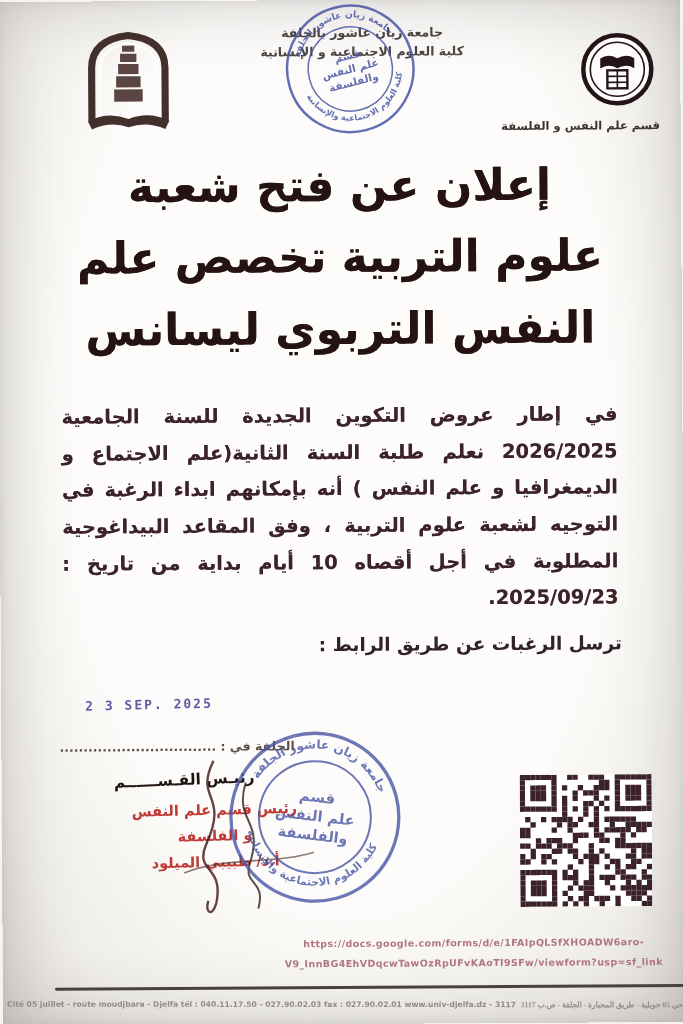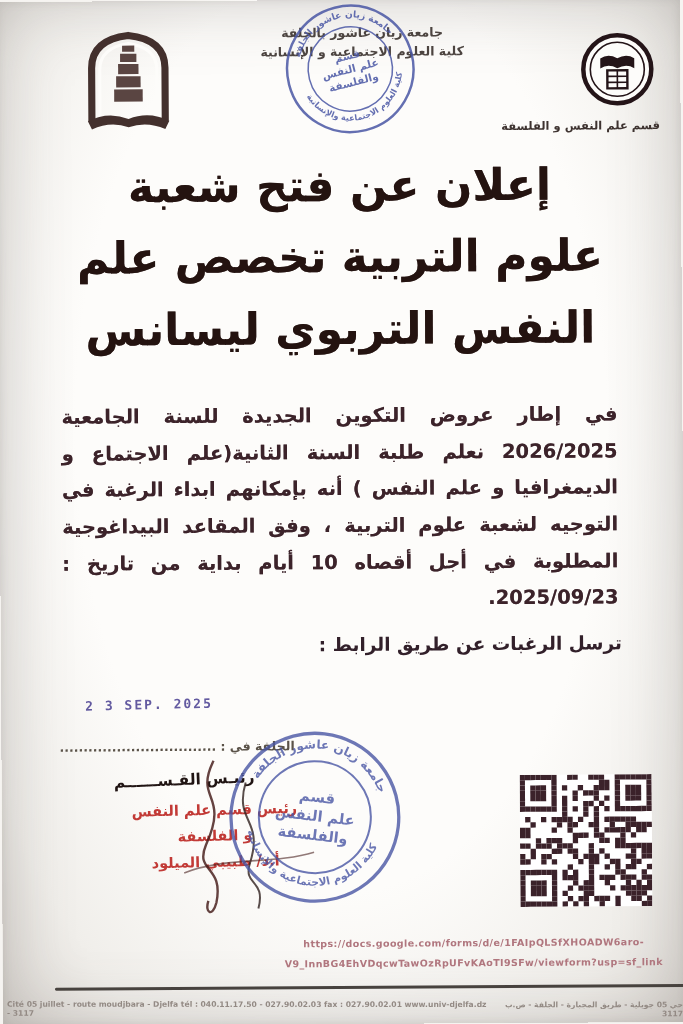--- a/index.html
+++ b/index.html
@@ -50,21 +50,21 @@
     color:#c23a36;font-weight:bold;font-size:14.5px;line-height:1.8;transform:rotate(-1deg);}
   .stamp-bottom{left:224px;top:728px;width:178px;height:178px;transform:rotate(7deg);opacity:.8;}
   .sig-svg{left:152px;top:752px;width:190px;height:170px;}
   
   .qr-box{left:518px;top:776px;width:132px;height:132px;background:#fff;}
   .url-block{left:270px;top:934px;width:402px;text-align:center;
     color:#b0767e;font-size:9.5px;font-weight:bold;letter-spacing:.4px;line-height:2.1;}
   .rule{left:52px;top:986px;width:631px;height:3px;background:#47423e;border-radius:2px;}
   .footer-line{left:4px;top:994px;width:676px;display:flex;justify-content:space-between;
     color:#938a84;font-size:7.6px;font-weight:bold;transform:rotate(.4deg);margin-top:6px;}
-  .footer-ar{direction:rtl;}
+  .footer-ar{direction:rtl;font-family:Liberation Serif, serif;}
   svg text{font-family:"DejaVu Sans",sans-serif;}
 </style>
 </head>
 <body>
 
 <div class="page">
   <div class="sheet">
 
     <svg class="abs uni-logo" viewBox="0 0 100 106">
       <path d="M14 92 V40 Q14 12 50 8 Q86 12 86 40 V92" fill="none" stroke="#43302d" stroke-width="7"></path>

